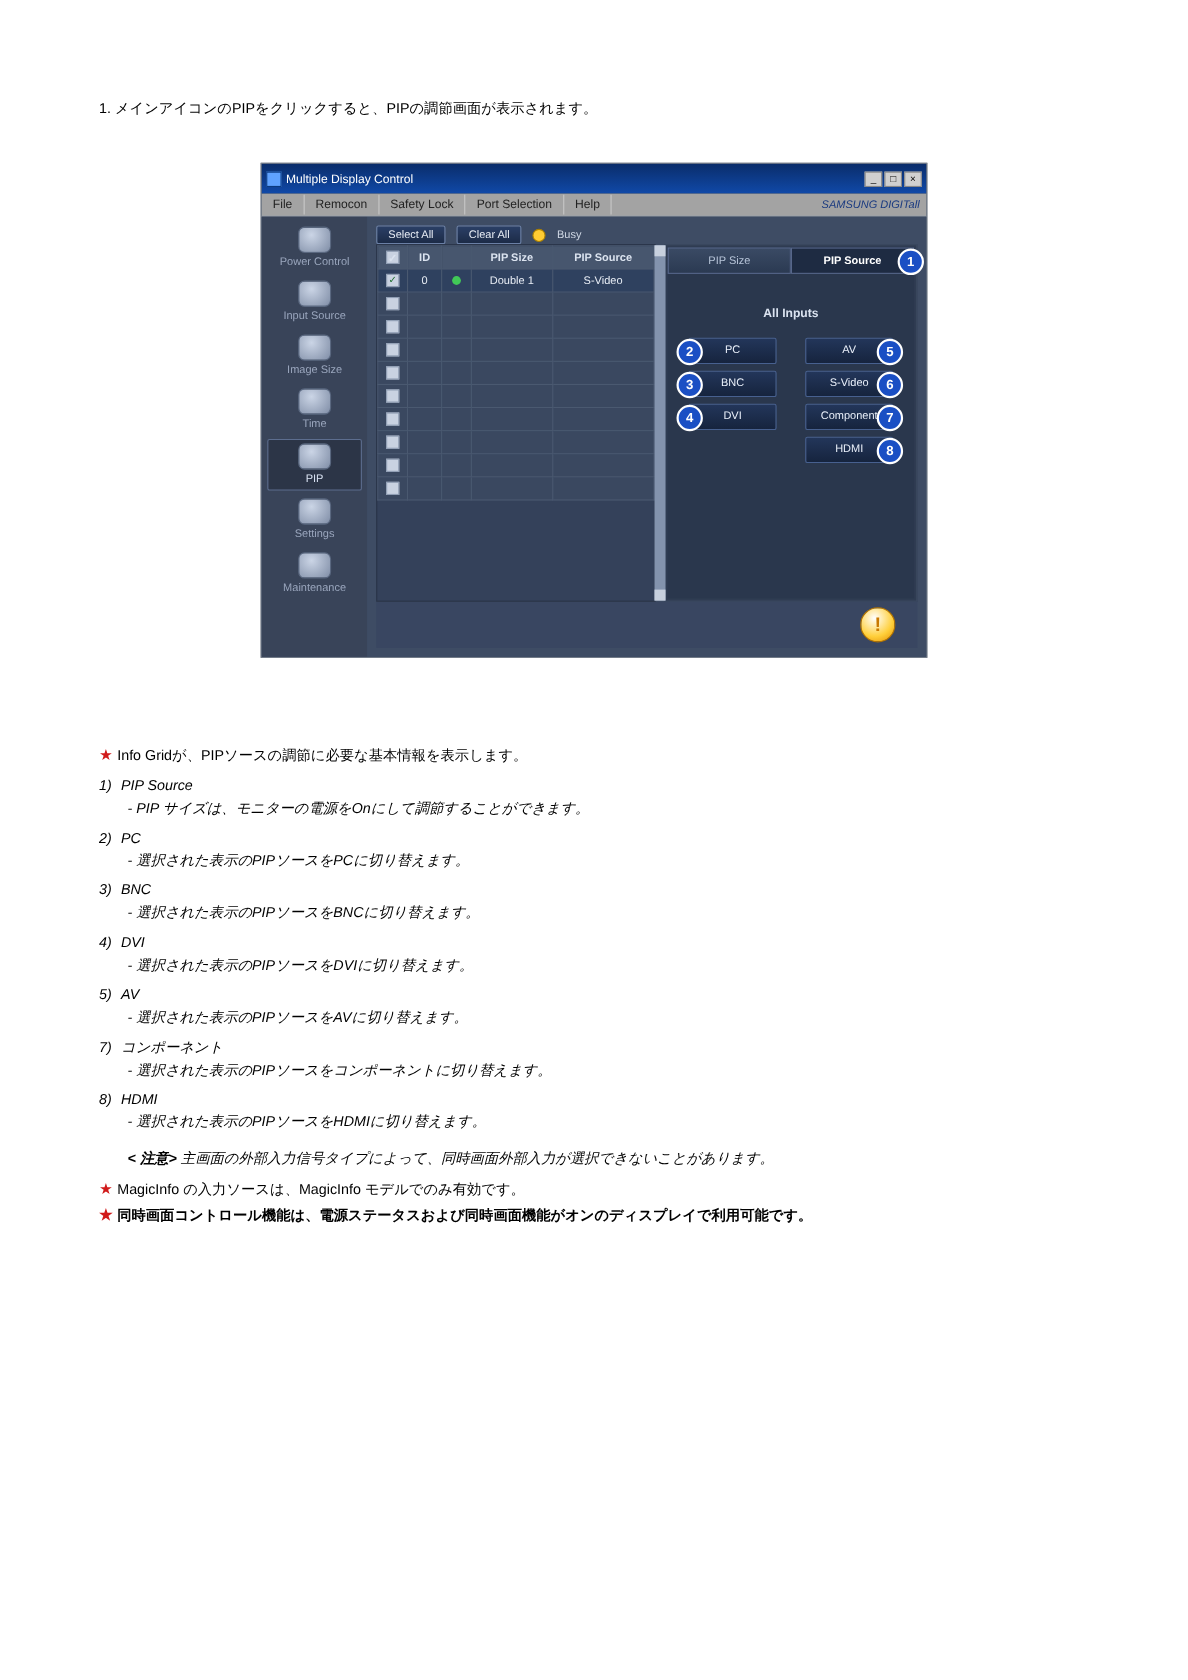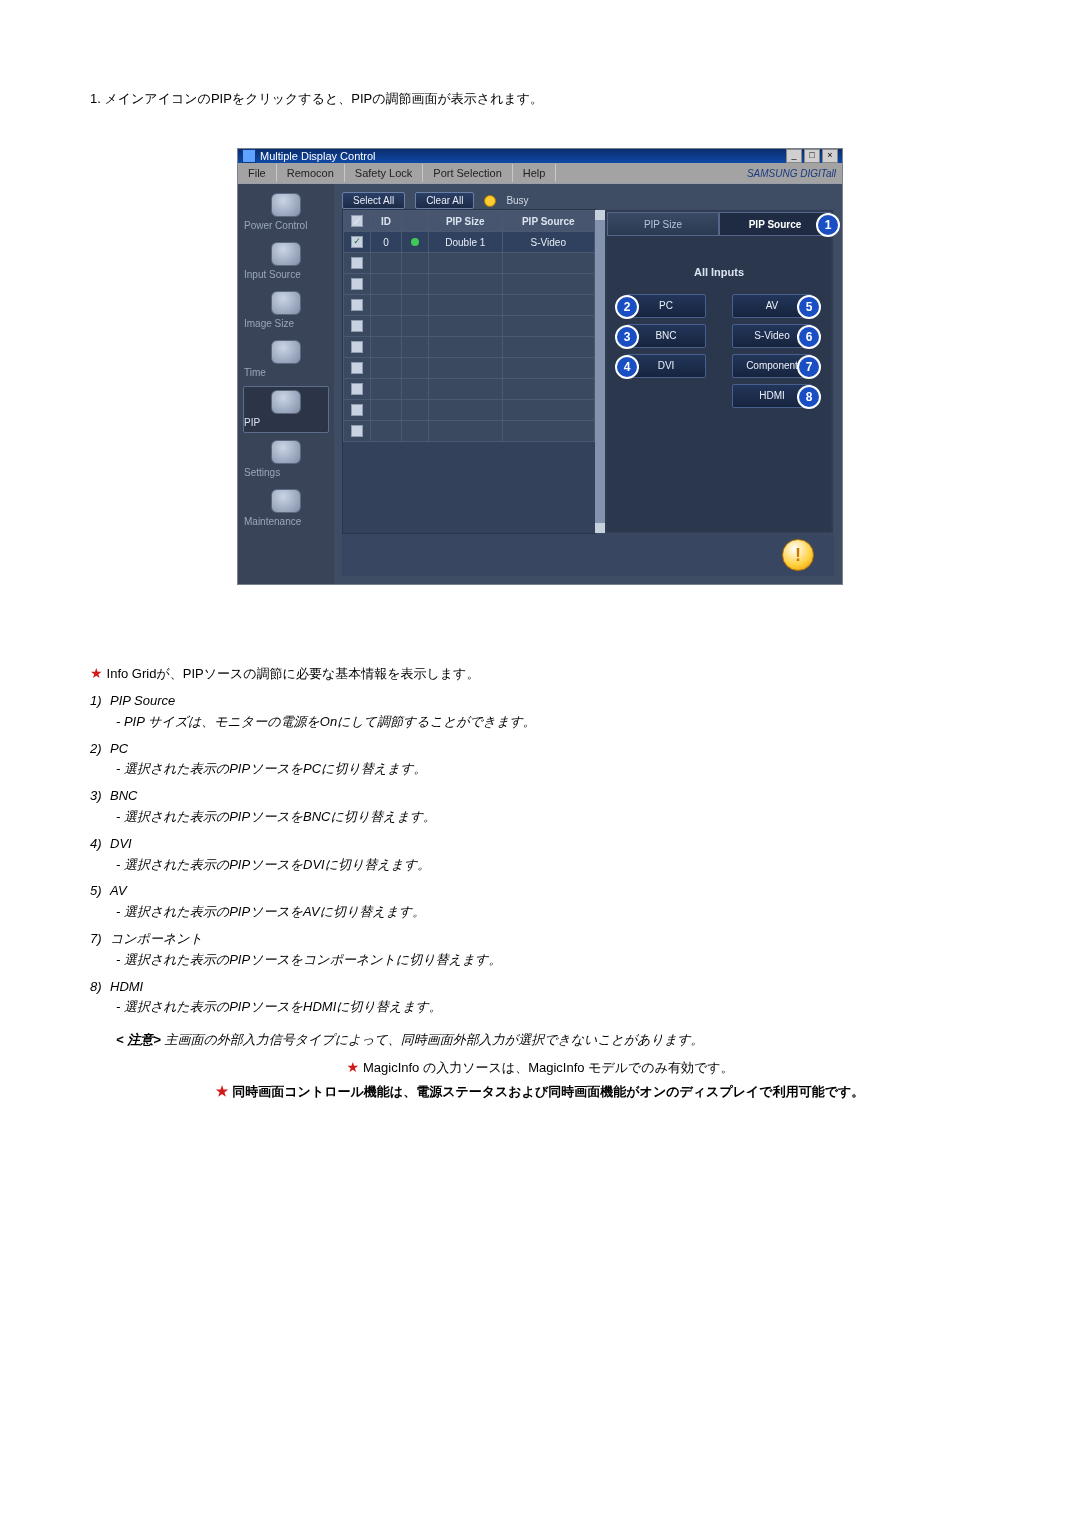--- a/index.html
+++ b/index.html
@@ -24,21 +24,21 @@
     background: #2f3846;
     border: 1px solid #7a8290;
     box-shadow: 0 0 0 1px #2b3340 inset;
   }
   .titlebar {
     display: flex;
     align-items: center;
     background: linear-gradient(#0a2d6b, #1049a8);
     color: #fff;
     font-size: 11px;
-    height: 14px;
+    height: 27px;
     padding: 0 4px;
   }
   .titlebar .ticon {
     width: 12px; height: 12px;
     background: #5fa2ff;
     margin-right: 4px;
     border: 1px solid #0a3a80;
   }
   .winctrls {
     margin-left: auto;
@@ -83,21 +83,21 @@
   .sidebar {
     width: 96px;
     background: #394459;
     display: flex;
     flex-direction: column;
     align-items: center;
     padding: 6px 0;
   }
   .sb-item {
     width: 84px;
-    text-align: left;
+    text-align: center;
     color: #9aa6bd;
     font-size: 10px;
     margin-bottom: 4px;
   }
   .sb-item.active {
     background: #2c3547;
     color: #d9e2f2;
     border: 1px solid #5c6d8e;
     border-radius: 2px;
   }
@@ -346,21 +346,20 @@
   .caution {
     display: block;
     padding-left: 26px;
     margin-top: 12px;
   }
   .caution-label {
     font-weight: bold;
   }
   .foot-notes p {
     margin: 6px 0;
-    text-align: center;
   }
   .foot-notes .bold {
     font-weight: bold;
   }
 </style>
 </head>
 <body>
 
 <div class="page">
 

